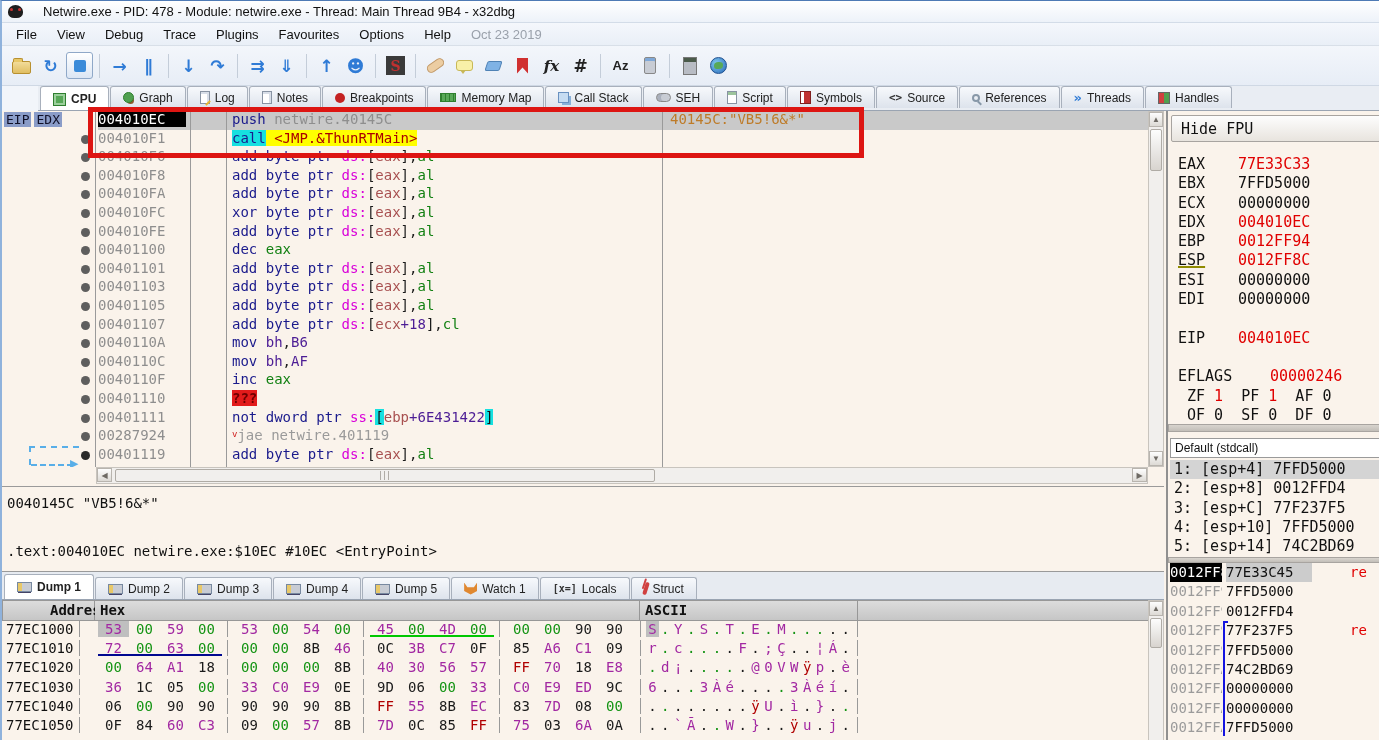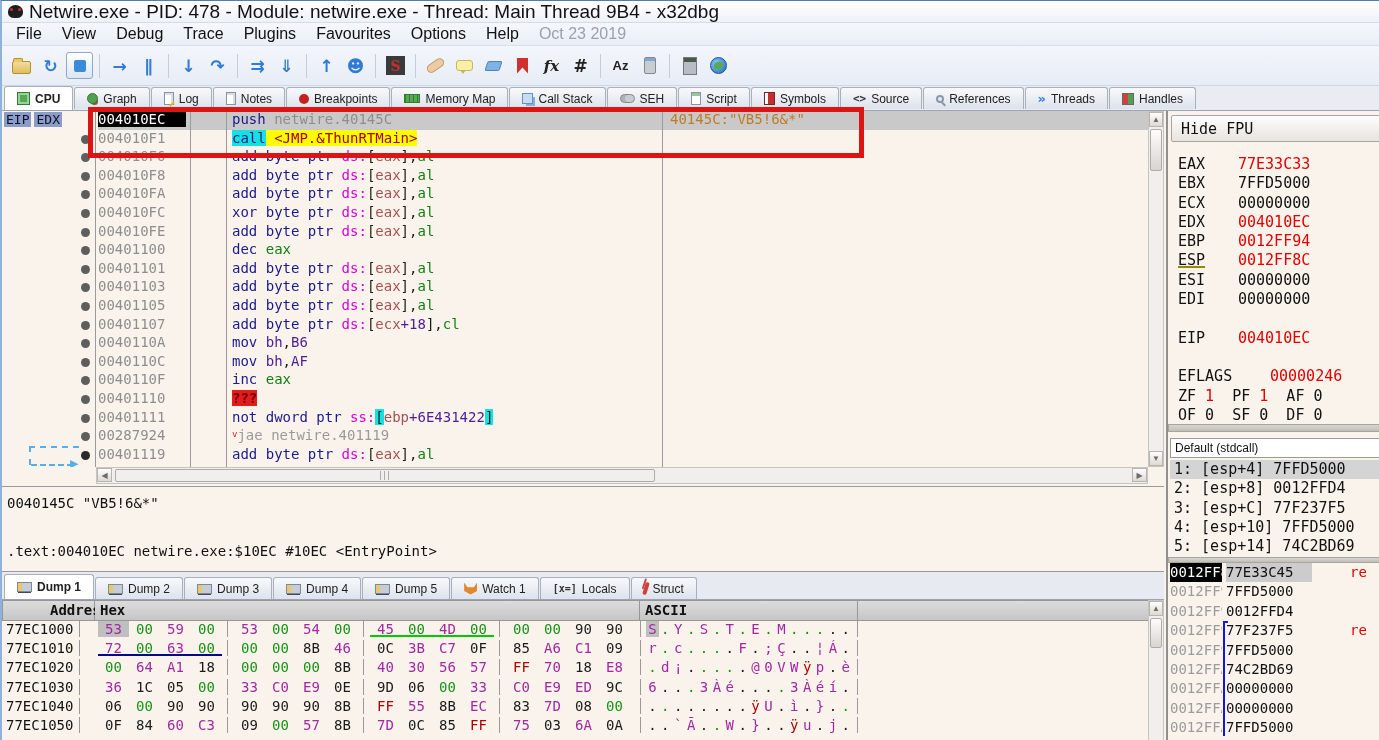--- a/index.html
+++ b/index.html
@@ -1,28 +1,28 @@
 <!DOCTYPE html>
 <html><head>
 <meta charset="utf-8">
 <style>
   html,body{margin:0;padding:0;background:#D8D8D8;}
   *{box-sizing:border-box;}
   #win{position:relative;width:1379px;height:740px;overflow:hidden;
        background:#F2F5FA;border-top:1px solid #4E7AB5;border-left:2px solid #8FB2DC;
        font-family:"Liberation Sans",sans-serif;}
   
-  #titlebar{height:22px;display:flex;align-items:center;gap:6px;padding-left:6px;
+  #titlebar{height:22px;display:flex;align-items:center;gap:20px;padding-left:6px;
             background:linear-gradient(#FFFFFF,#EDF2F9);border-bottom:1px solid #D3DCE8;
-            font-size:19px;color:#111;}
+            font-size:13px;color:#111;}
   .app-icon{width:15px;height:13px;background:#1E1E1E;border-radius:55% 55% 45% 45%;position:relative;flex:0 0 auto;}
   .app-icon::before{content:"";position:absolute;left:2px;top:3px;width:3px;height:3px;border-radius:50%;background:#C33;}
   .app-icon::after{content:"";position:absolute;right:2px;top:3px;width:3px;height:3px;border-radius:50%;background:#C33;}
   #menubar{height:23px;display:flex;align-items:center;padding-left:4px;
-           background:linear-gradient(#F4F7FC,#E9EFF7);border-bottom:1px solid #D8DFE8;font-size:16px;}
+           background:linear-gradient(#F4F7FC,#E9EFF7);border-bottom:1px solid #D8DFE8;font-size:13px;}
   .menu-item{padding:3px 10px;color:#111;}
   .menu-item.dim{color:#9AA1AB;}
   #toolbar{height:40px;display:flex;align-items:center;padding-left:6px;gap:2px;
            background:linear-gradient(#F3F6FB,#E7EDF6);border-bottom:1px solid #CFD8E4;}
   .tsep{width:1px;height:24px;background:#C4CDD9;margin:0 4px;}
   .tbi{width:27px;height:27px;display:flex;align-items:center;justify-content:center;
        font:bold 17px "DejaVu Sans",sans-serif;color:#2F7BD6;}
   .tbi.pressed{border:1px solid #8FA8C8;background:linear-gradient(#FFF,#DCE6F4);border-radius:3px;}
   .i-folder{width:19px;height:13px;background:linear-gradient(#F2DC9A,#E0BE62);border:1px solid #B89030;border-radius:2px;position:relative;margin-top:4px;}
   .i-folder::before{content:"";position:absolute;top:-4px;left:0;width:8px;height:3px;background:#E8C868;border:1px solid #B89030;border-bottom:none;border-radius:2px 2px 0 0;}
@@ -34,22 +34,22 @@
   .i-tag{width:15px;height:10px;background:#7FB2E5;border:1px solid #4F82B5;transform:skewX(-18deg);border-radius:2px;}
   .i-bm{width:11px;height:16px;background:#D03030;clip-path:polygon(0 0,100% 0,100% 100%,50% 62%,0 100%);}
   .i-phone{width:12px;height:17px;background:#C8CCD4;border:1px solid #888;border-radius:2px;box-shadow:inset 0 3px 0 #7FA8D8;}
   .i-calc{width:14px;height:18px;background:#B8BCC4;border:1px solid #777;box-shadow:inset 0 4px 0 #4A5A4A;}
   .i-globe{width:17px;height:17px;border-radius:50%;background:radial-gradient(circle at 35% 35%,#7FC8F0,#2868B8);border:1px solid #1F5090;position:relative;}
   .i-globe::after{content:"";position:absolute;left:3px;top:4px;width:9px;height:7px;background:#58A858;border-radius:50% 40% 50% 40%;}
   .g-fx{font:italic bold 15px "DejaVu Serif",serif;color:#222;}
   .g-az{font:bold 13px "Liberation Sans",sans-serif;color:#222;}
   .g-hash{color:#222;}
   
-  #tabbar{height:25px;display:flex;align-items:center;background:#E9EDF3;border-bottom:1px solid #9AA4B2;
-          padding-left:2px;overflow:hidden;white-space:nowrap;}
+  #tabbar{height:25px;display:flex;align-items:flex-start;background:#E9EDF3;border-bottom:1px solid #9AA4B2;
+          padding-left:2px;overflow:hidden;white-space:nowrap;margin-left:36px;}
   .tab{display:inline-flex;align-items:center;gap:5px;font-size:12px;color:#222;height:22px;
        padding:0 12px;border:1px solid #A8B0BC;border-bottom:none;border-radius:3px 3px 0 0;
        background:linear-gradient(#F7F9FC,#DDE3EC);margin-right:1px;flex:0 0 auto;}
   .tab.active{background:#FFFFFF;height:25px;font-weight:bold;}
   .ticon{display:inline-block;flex:0 0 auto;}
   .t-cpu{width:13px;height:13px;background:#58A858;border:1px solid #2F7F2F;box-shadow:inset 0 0 0 2px #9CD09C;}
   .t-graph{width:11px;height:11px;border-radius:50%;background:#4FA050;border:1px solid #2F7F2F;box-shadow:2px 3px 0 -2px #8B5A2B;}
   .t-page{width:10px;height:13px;background:#FFF;border:1px solid #8893A3;box-shadow:inset -2px 2px 0 #D8DEE8;}
   .t-log{position:relative;}
   .t-log::after{content:"";position:absolute;right:-2px;bottom:-1px;width:6px;height:2px;background:#E8B830;transform:rotate(-45deg);}
@@ -120,21 +120,21 @@
   #rightpane{position:absolute;left:1164px;top:0;width:215px;height:630px;background:#FAF3EB;border-left:2px solid #909090;overflow:hidden;}
   #hidefpu{position:absolute;left:3px;top:4px;width:260px;height:27px;background:linear-gradient(#FDFDFD,#E8E4DE);
            border:1px solid #A8A4A0;border-radius:2px;font:15px "DejaVu Sans Mono",monospace;color:#111;
            display:flex;align-items:center;padding-left:9px;}
   #regs{position:absolute;left:10px;top:44px;font:15px "DejaVu Sans Mono",monospace;}
   .rrow{height:19.3px;line-height:19.3px;white-space:pre;}
   .rname{display:inline-block;width:60px;color:#111;}
   .rname.ul{text-decoration:underline;text-decoration-color:#8F8A00;text-decoration-thickness:2px;}
   .rwide .rname{width:92px;}
   .rval{color:#111;} .rval.red{color:#E00000;}
-  .fl{color:#111;white-space:pre;} .fl b{color:#E00000;font-weight:normal;}
+  .fl{color:#111;white-space:pre;margin-left:9px;} .fl b{color:#E00000;font-weight:normal;}
   .hsplit{position:absolute;left:0;width:100%;height:8px;background:linear-gradient(#D8D4CE,#C2BEB8);border:1px solid #A8A4A0;}
   #argscombo{position:absolute;left:2px;top:327px;width:260px;height:20px;background:#FFF;border:1px solid #9A9A9A;
              font:12px "Liberation Sans",sans-serif;color:#111;display:flex;align-items:center;padding-left:4px;}
   #args{position:absolute;left:2px;top:349px;font:15px "DejaVu Sans Mono",monospace;width:300px;}
   .arow{height:19.3px;line-height:19.3px;white-space:pre;color:#111;padding-left:4px;}
   .arow.sel{background:#D4D4D4;}
   #stack{position:absolute;left:0px;top:452px;font:14px "DejaVu Sans Mono",monospace;width:300px;}
   .srow{position:relative;height:19.4px;line-height:19.4px;white-space:pre;}
   .saddr{position:absolute;left:2px;width:52px;overflow:hidden;color:#9B9B9B;}
   .srow.sel .saddr{background:#000;color:#FFF;}

